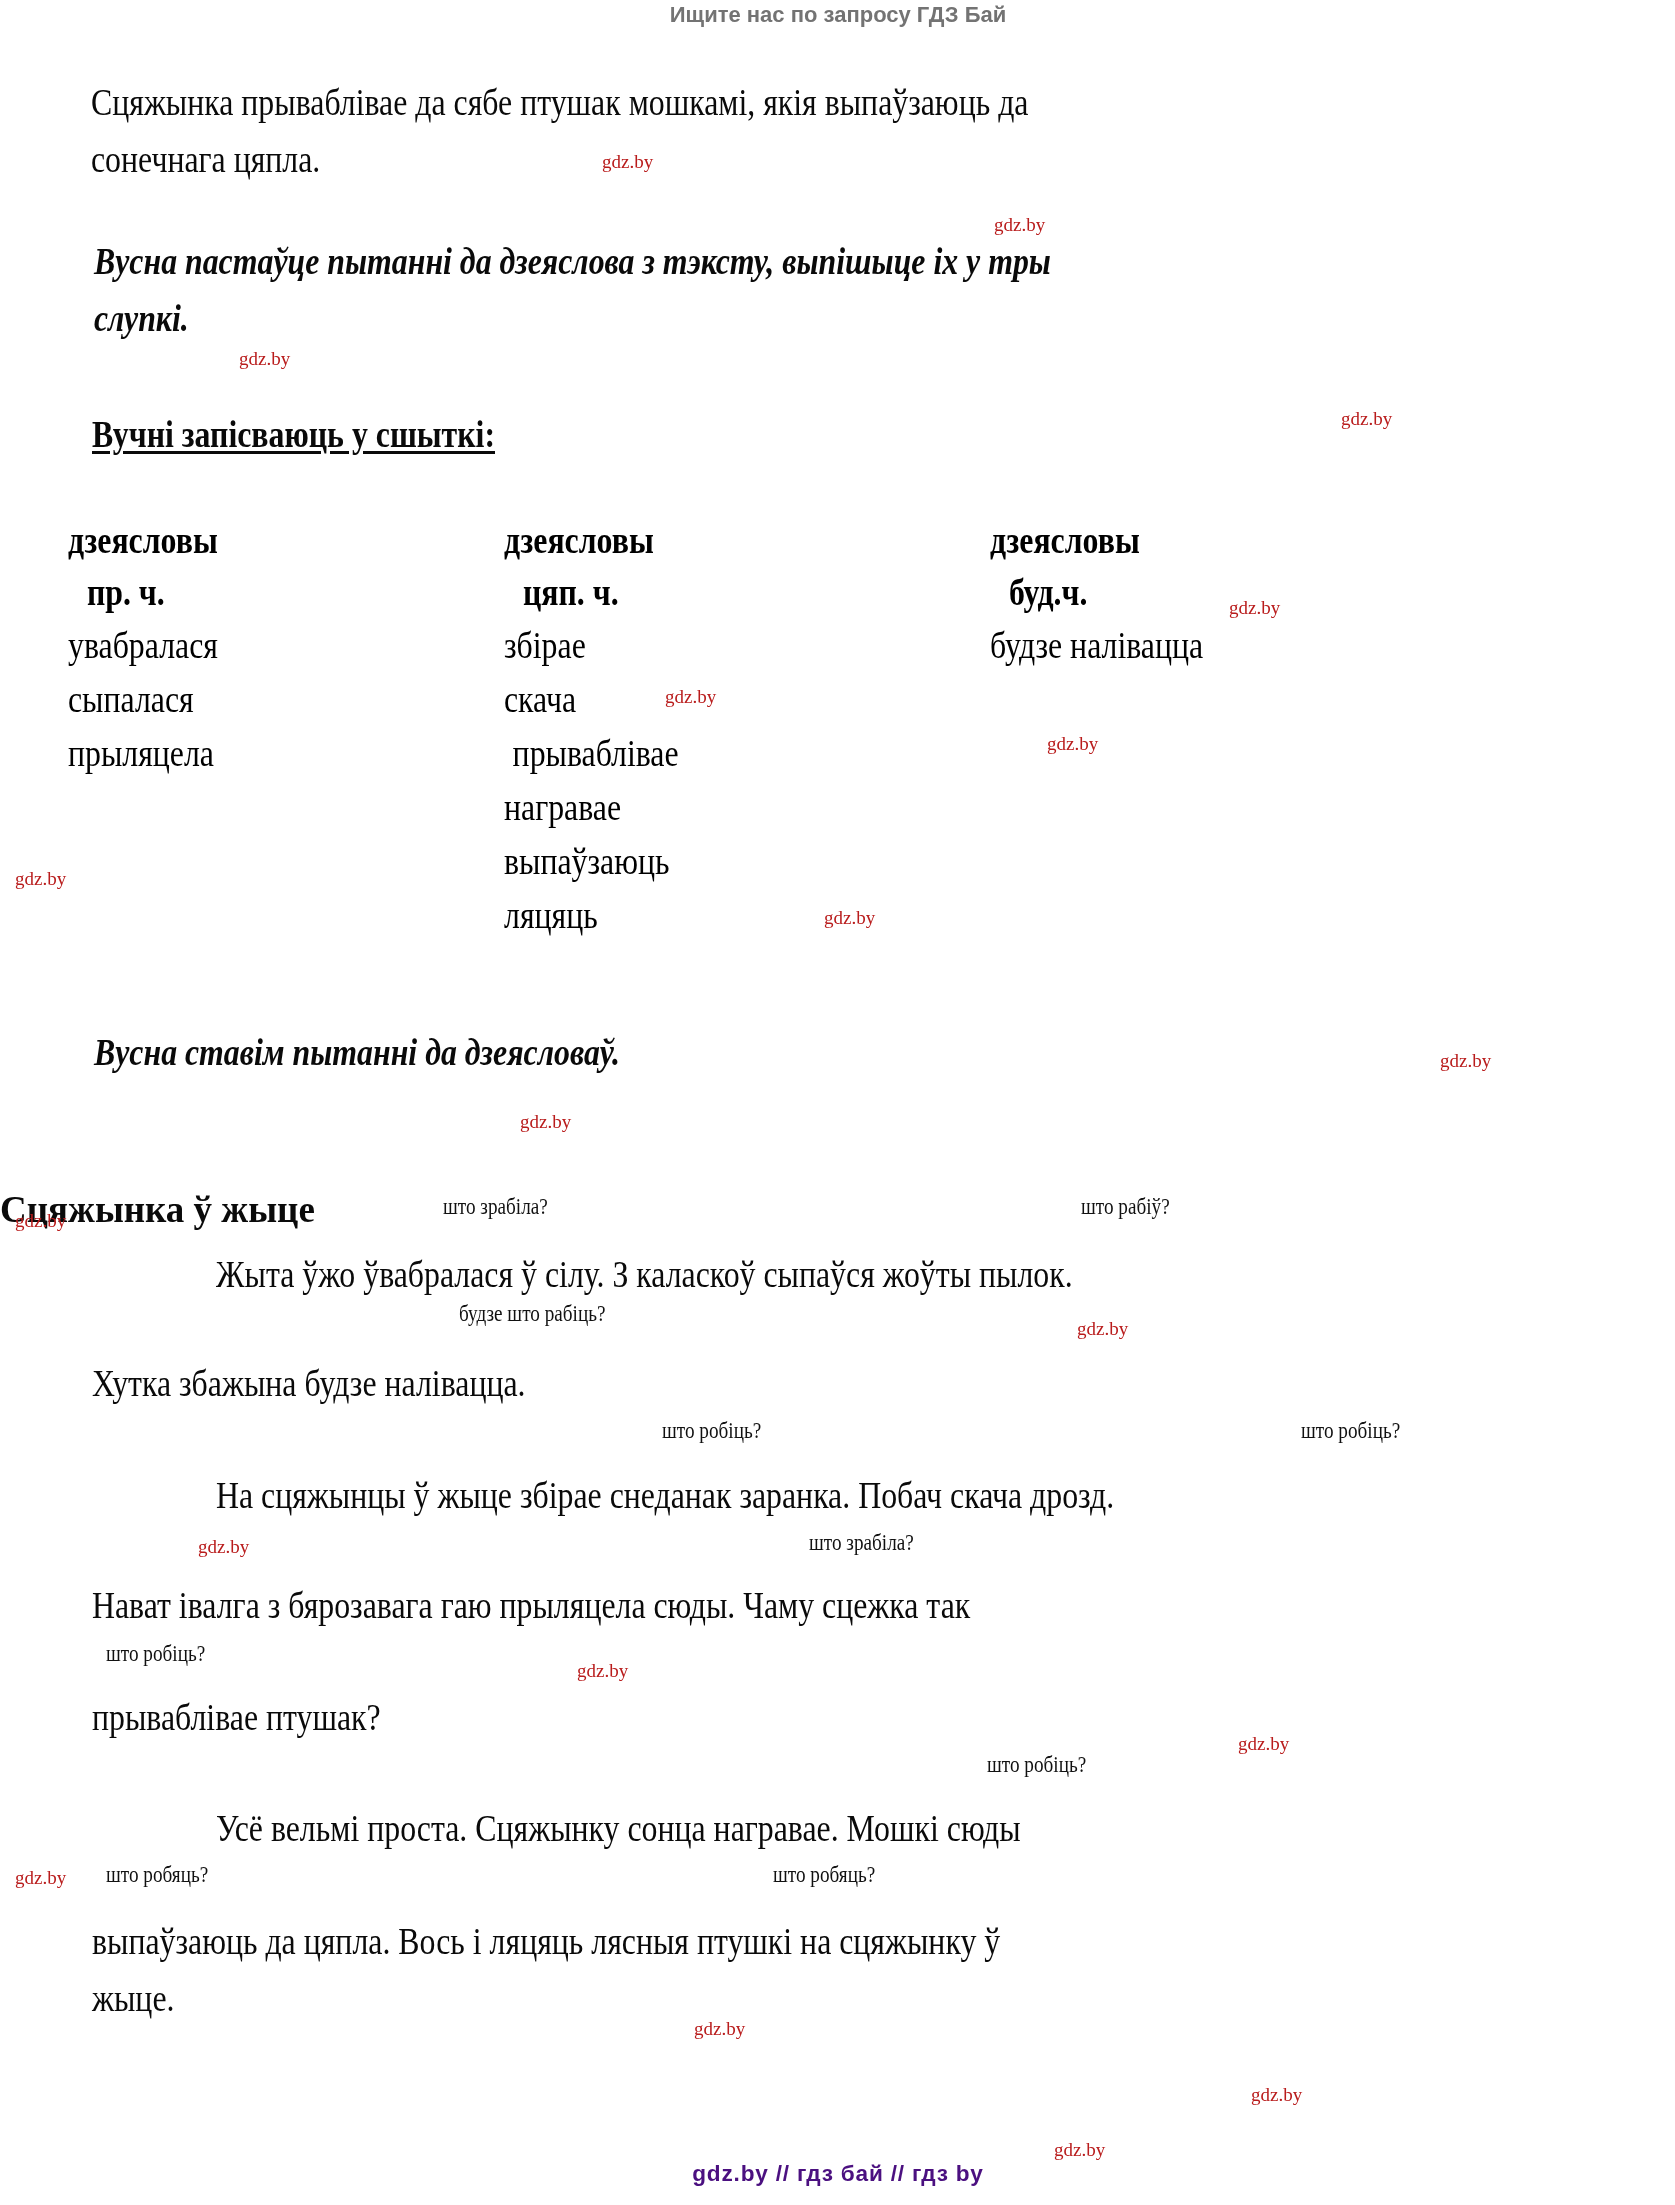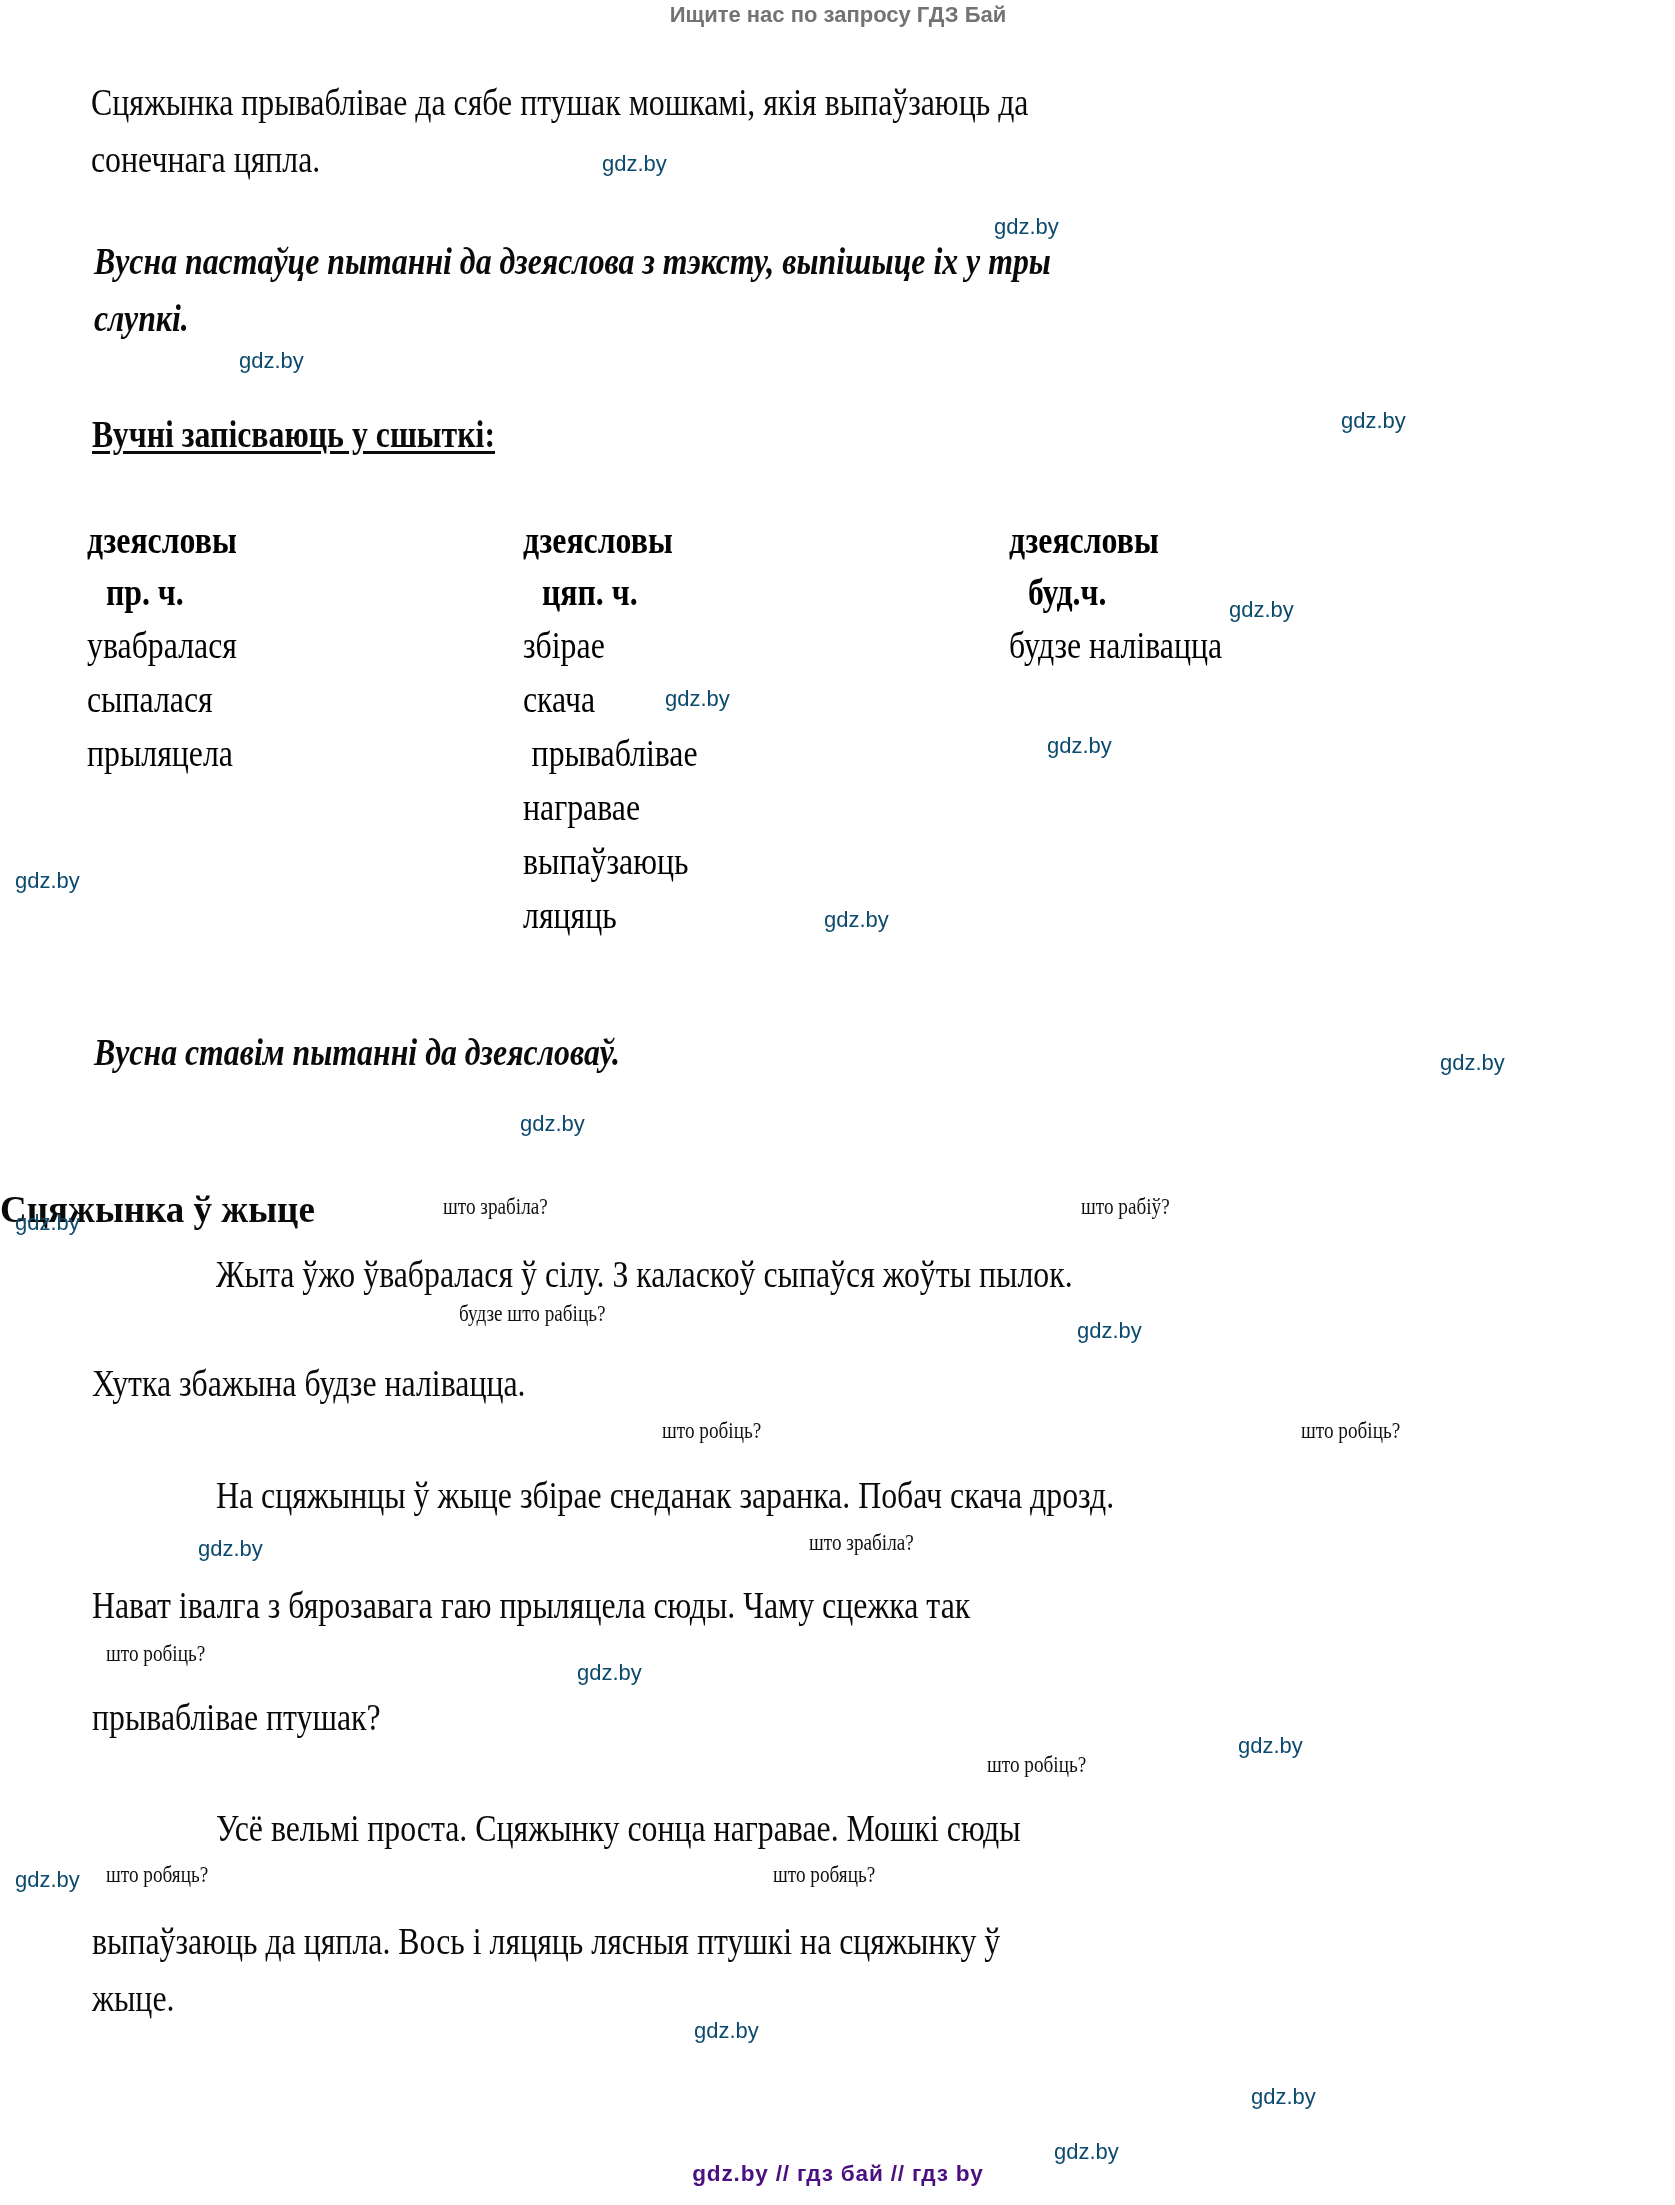--- a/index.html
+++ b/index.html
@@ -41,23 +41,23 @@
     text-align: center;
     font-family: "Liberation Sans", "DejaVu Sans", sans-serif;
     font-weight: bold;
     font-size: 22.6px;
     color: #4b1080;
     letter-spacing: 0.8px;
   }
   
   .wm {
     position: absolute;
-    font-family: Liberation Sans, sans-serif;
-    font-size: 22px;
-    color: #0c4a6e;
+    font-family: Liberation Serif, serif;
+    font-size: 19px;
+    color: #b91c1c;
     white-space: nowrap;
     pointer-events: none;
   }
   
   .content {
     position: absolute;
     left: 0;
     top: 0;
     width: 1676px;
     height: 2205px;
@@ -90,21 +90,21 @@
     font-family: "Liberation Serif", "DejaVu Serif", serif;
     font-size: 22.6px;
     color: #111111;
     transform: scaleX(0.85);
     transform-origin: left top;
     white-space: nowrap;
   }
   
   .verb-table {
     position: absolute;
-    left: 87px;
+    left: 68px;
     top: 515px;
     width: 1509px;
     display: flex;
     flex-direction: row;
   }
   .verb-col {
     flex: 0 0 auto;
   }
   .verb-col.c1 { width: 436px; }
   .verb-col.c2 { width: 486px; }

